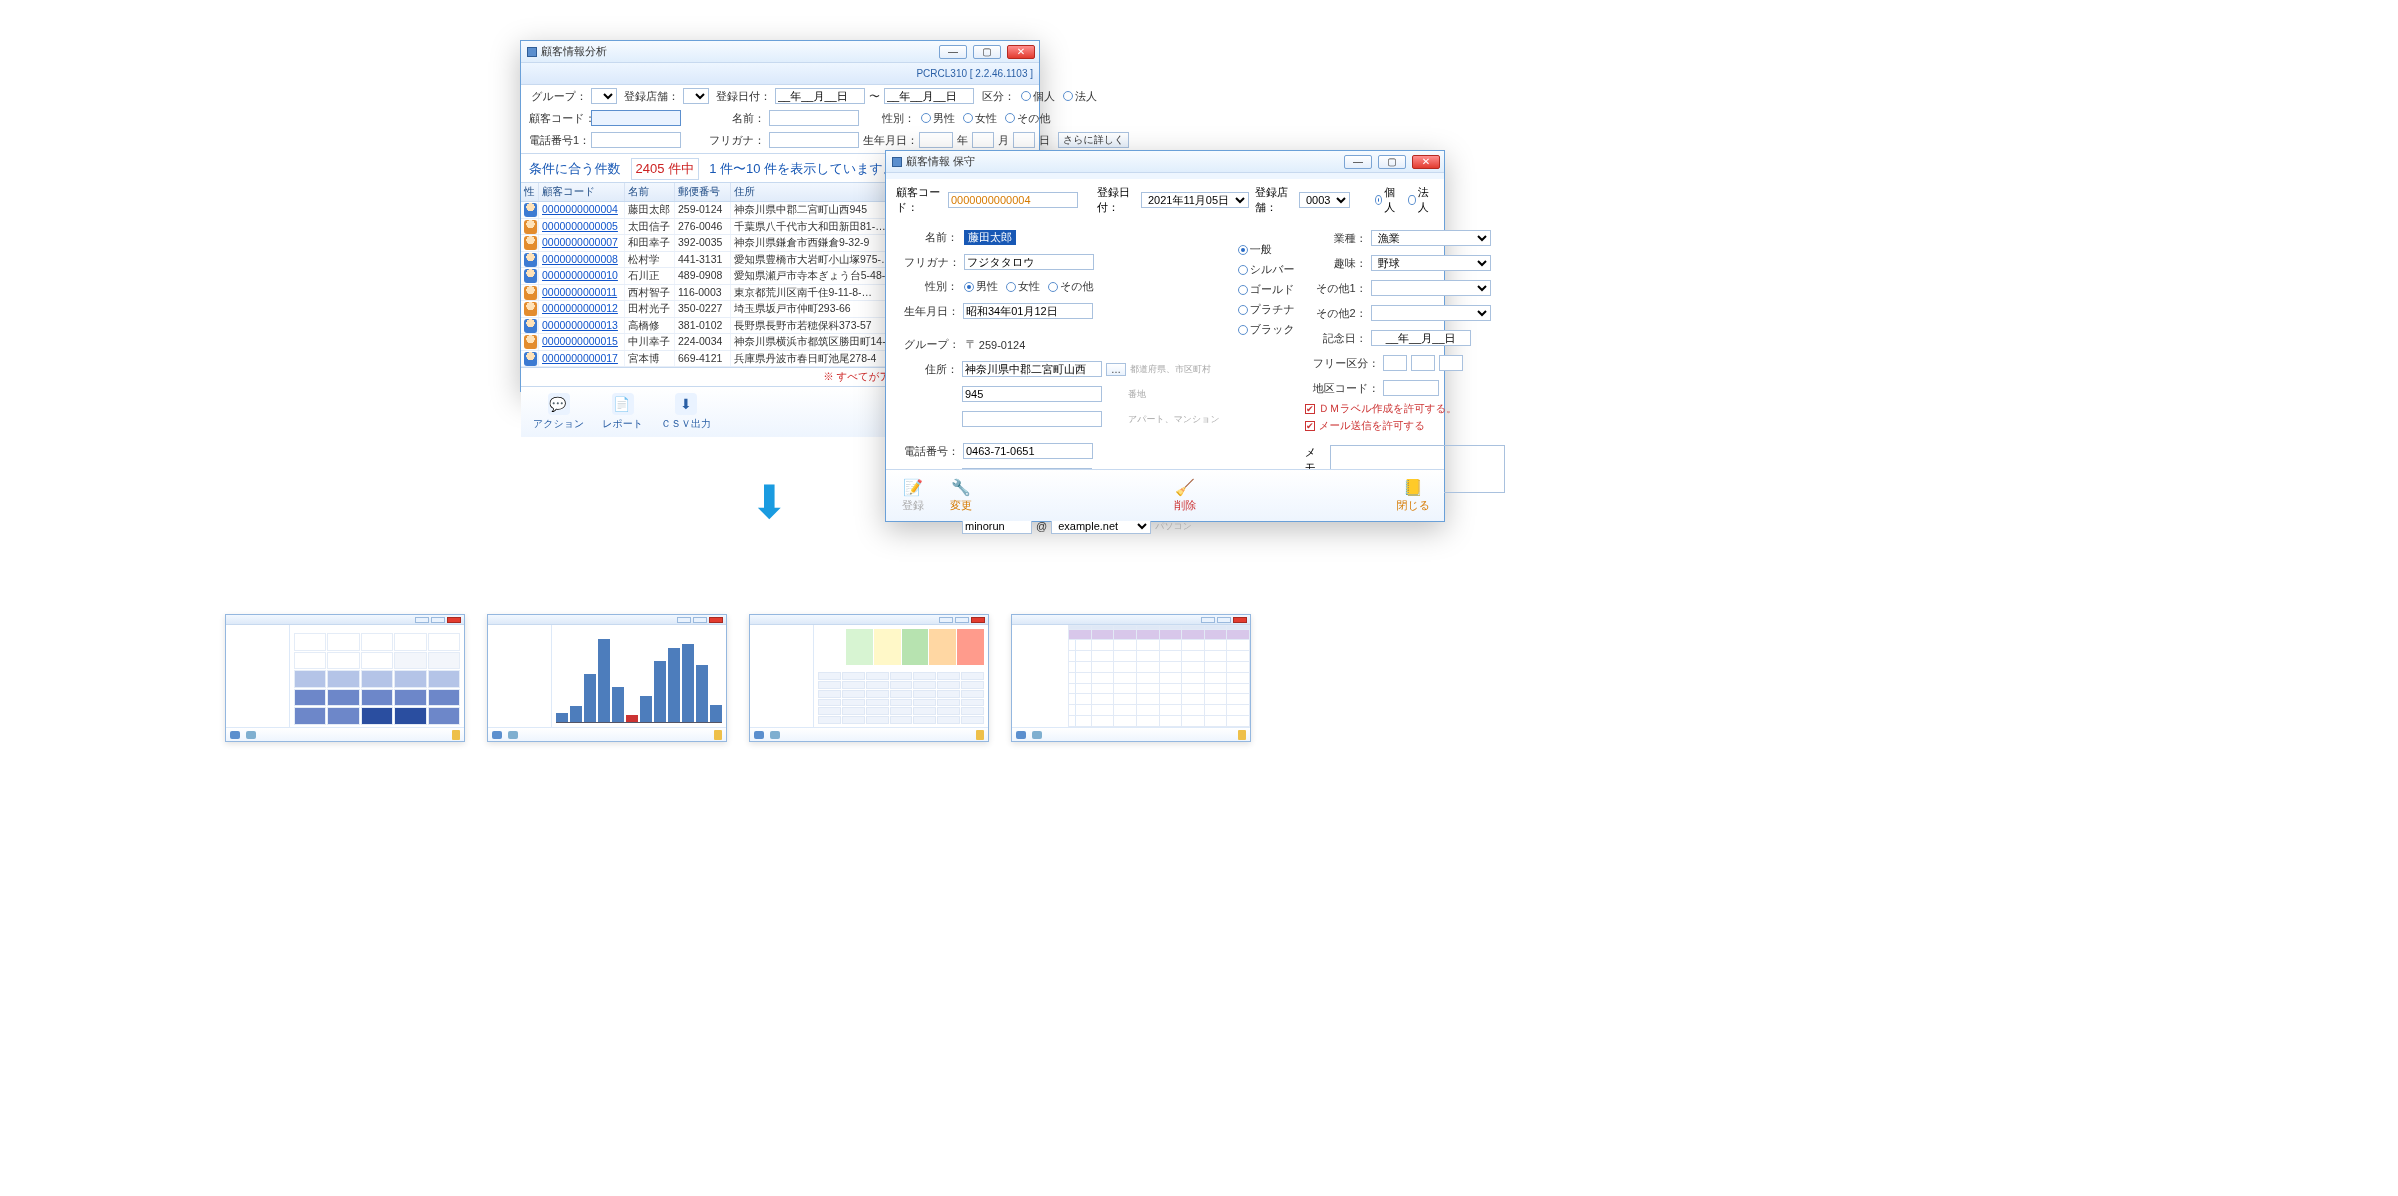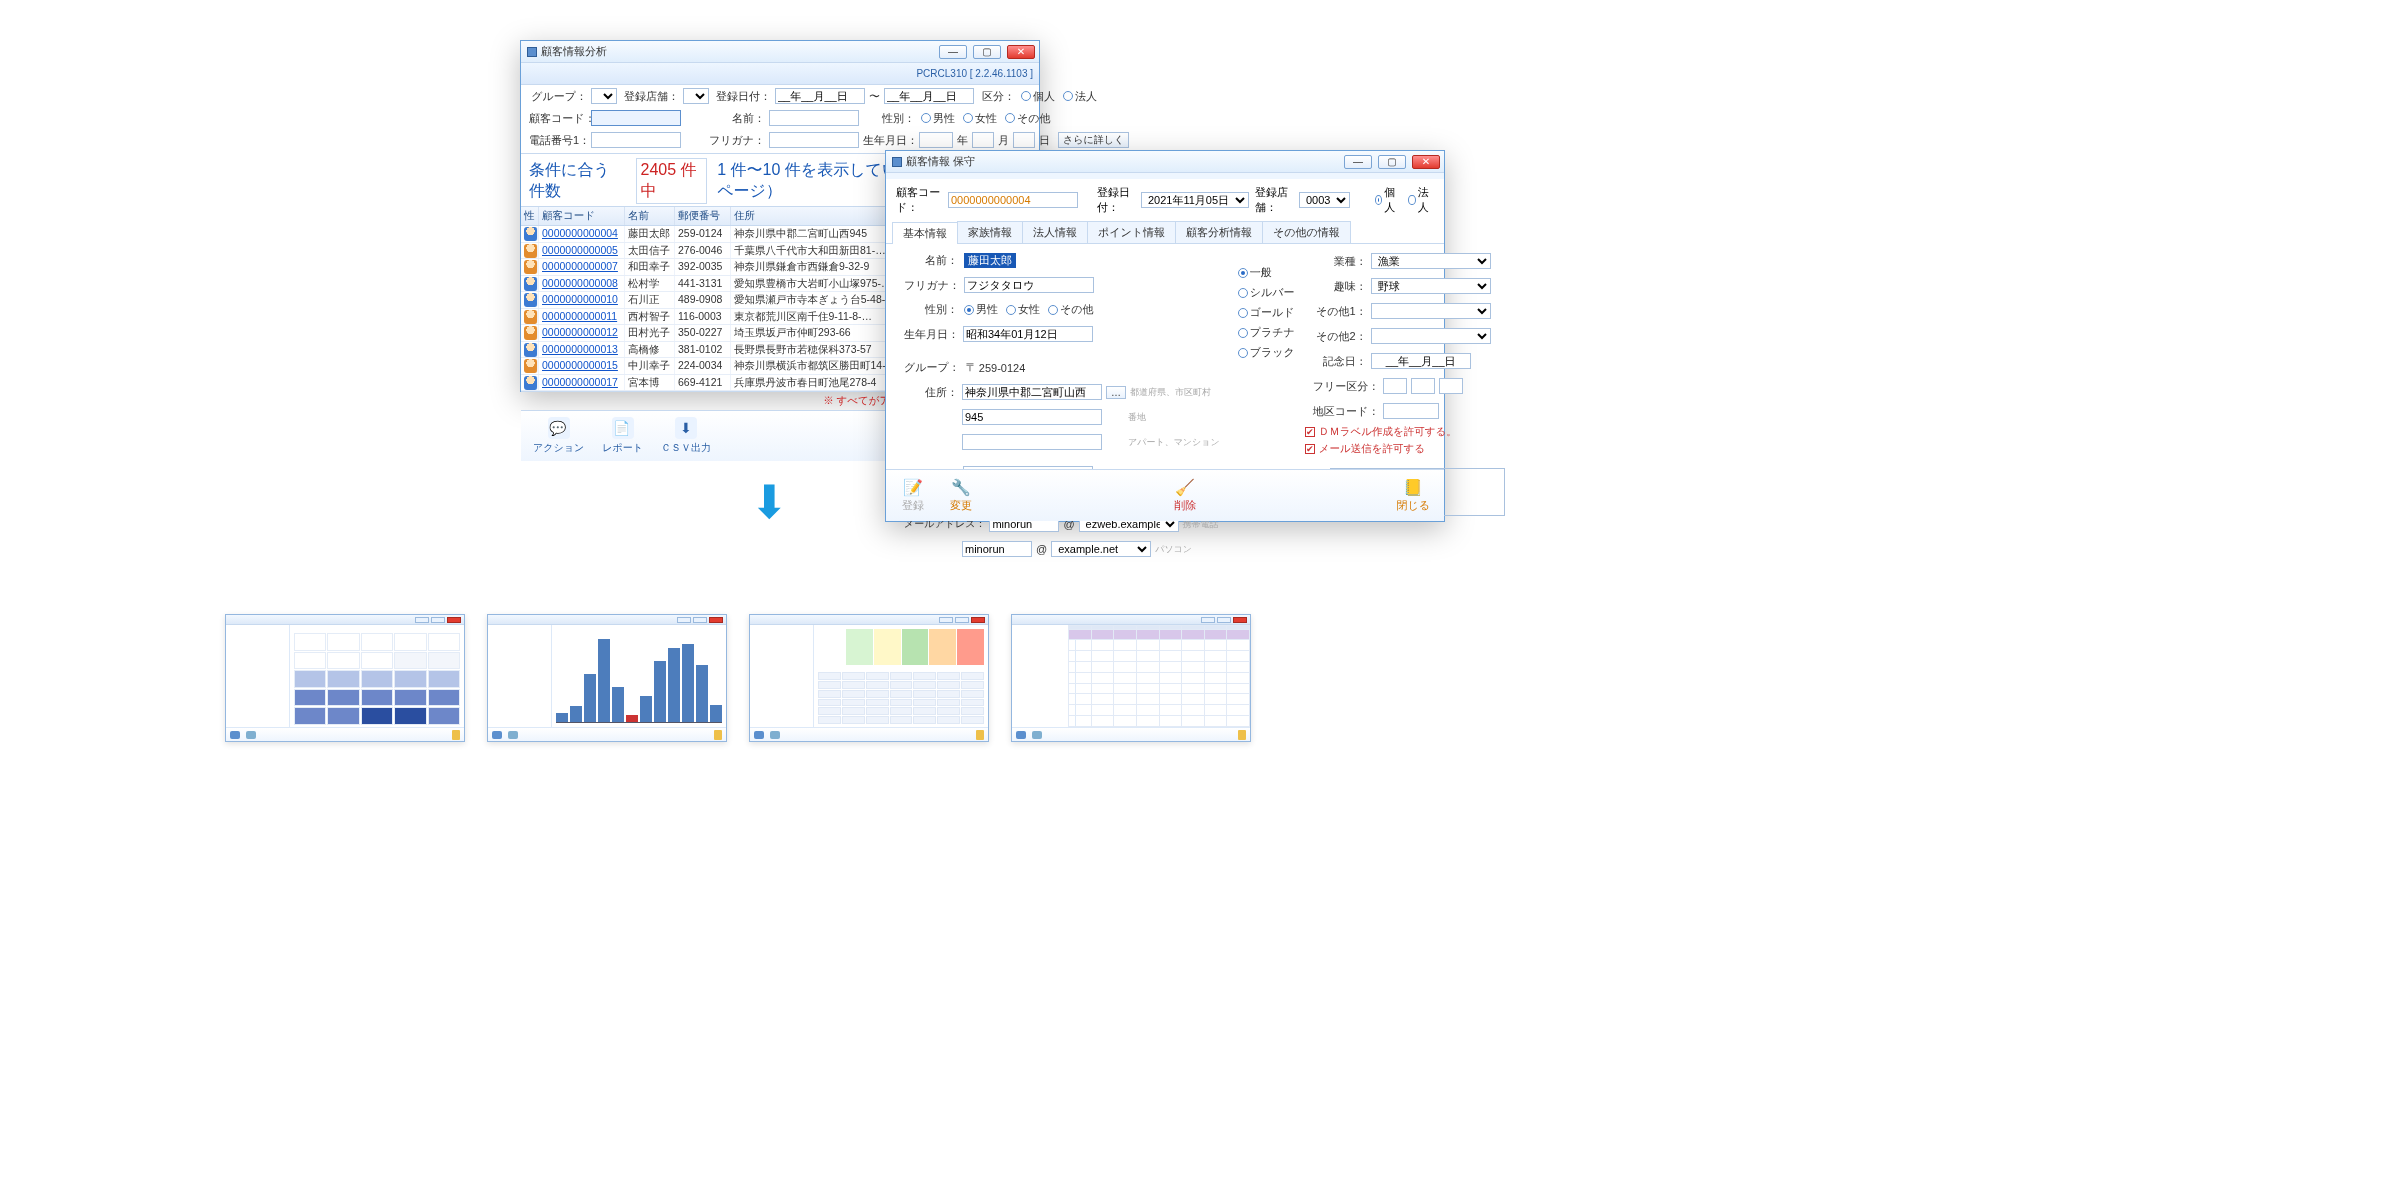--- a/index.html
+++ b/index.html
@@ -63,21 +63,21 @@
 
   .rows { overflow:hidden; }
   .row { display:grid; grid-template-columns: 18px 86px 50px 56px 160px 72px 28px;
     border-bottom:1px solid #e7eef8; height:16.5px; font-size:10.5px; color:#333; }
   .row span { padding:1px 3px; white-space:nowrap; overflow:hidden; border-right:1px solid #eef3fb; }
   .row .code { color:#1155cc; text-decoration:underline; cursor:pointer; }
   .ricon { width:14px; height:14px; display:inline-block; }
   .ricon.m { background: radial-gradient(circle at 50% 30%, #ffe2b8 35%, #3d7bd2 36%); border-radius:3px; }
   .ricon.f { background: radial-gradient(circle at 50% 30%, #ffe2b8 35%, #e38c2e 36%); border-radius:3px; }
 
-  .status { display:flex; align-items:center; gap:10px; padding:2px 8px; font-size:16px; }
+  .status { display:flex; align-items:center; gap:10px; padding:2px 8px; font-size:13px; }
   .status .cnt { color:#c22; border:1px solid #c7d9ef; padding:1px 4px; }
   .status .range { color:#1858b5; }
 
   .footer-note { color:#c22; font-size:10.5px; text-align:right; padding:2px 10px; border-top:1px solid #c7d9ef; }
   .toolbtns { display:flex; gap:18px; padding:6px 12px; border-top:1px solid #c7d9ef; background:linear-gradient(#fff,#eef5fe); }
   .toolbtn { display:flex; flex-direction:column; align-items:center; font-size:10px; color:#2a5fa5; }
   .toolbtn .ico { width:22px; height:22px; border-radius:4px; display:flex; align-items:center; justify-content:center; font-size:14px; margin-bottom:2px; }
 
   
   .win2 .topform { display:flex; align-items:center; gap:6px; padding:6px 10px; font-size:11px; }
@@ -363,28 +363,20 @@
       <span class="radio">
           <span class="rcircle on"></span>
           <span>個人</span>
         </span>
       <span class="radio">
           <span class="rcircle"></span>
           <span>法人</span>
         </span>
     </div>
 
-    <div class="tabs" id="tabs2">
-        <span class="tab active">基本情報</span>
-        <span class="tab">家族情報</span>
-        <span class="tab">法人情報</span>
-        <span class="tab">ポイント情報</span>
-        <span class="tab">顧客分析情報</span>
-        <span class="tab">その他の情報</span>
-      </div>
 
     <div class="w2body">
 
       <div class="w2col" style="flex:1">
         <div class="form-row">
             <span class="labR">名前：</span>
           <span class="fld fld-lg" style="display:inline-flex;align-items:center;padding-left:2px">
               <span class="hl">藤田太郎</span>
             </span>
           </div>

